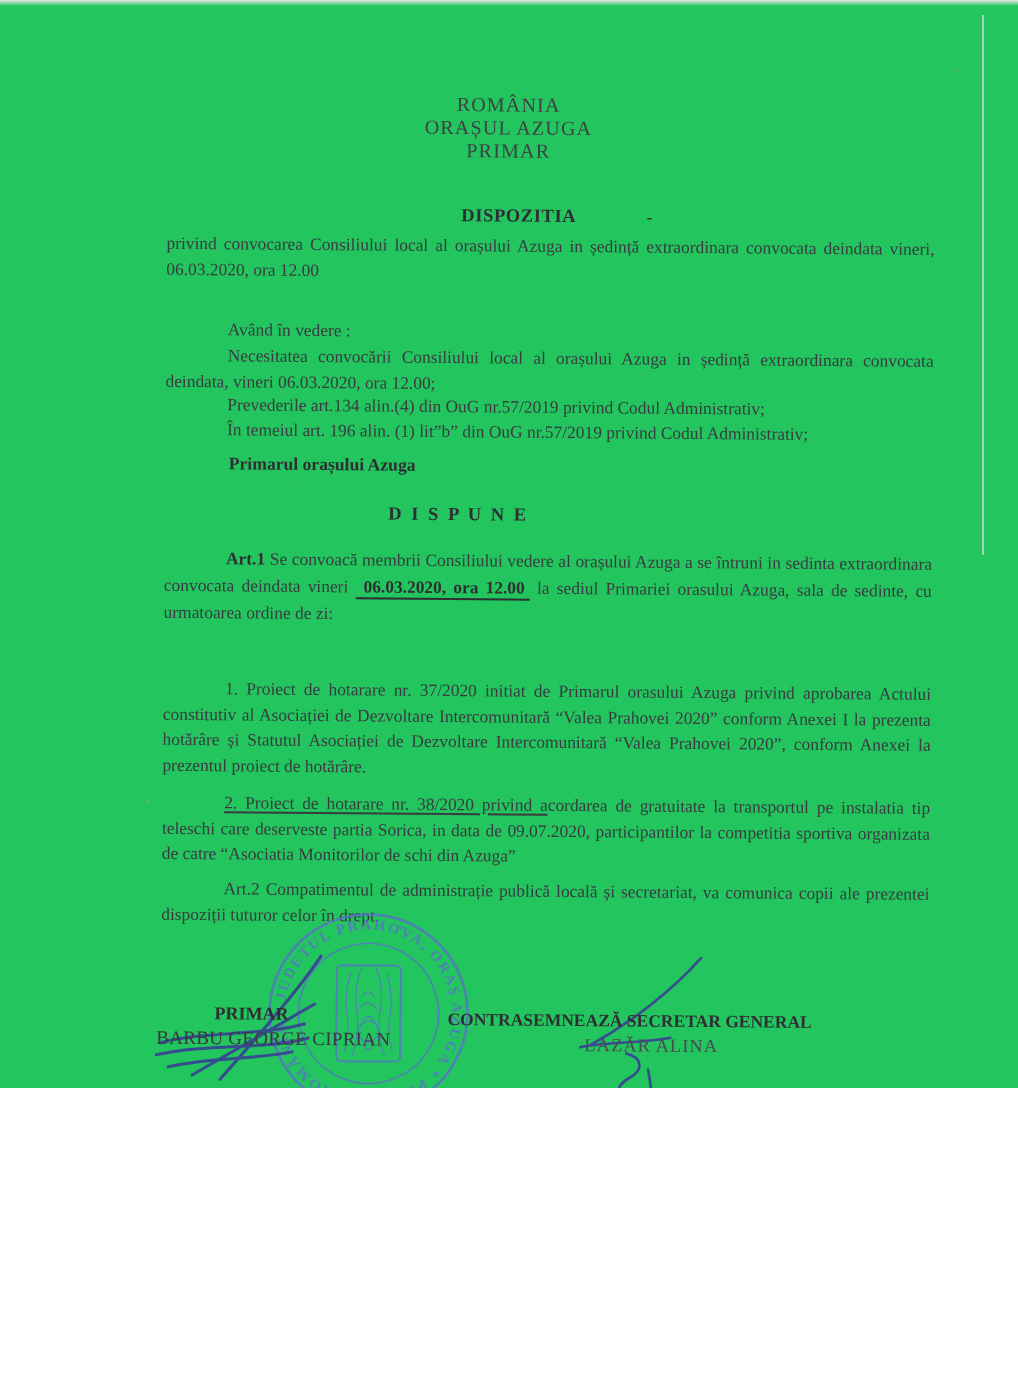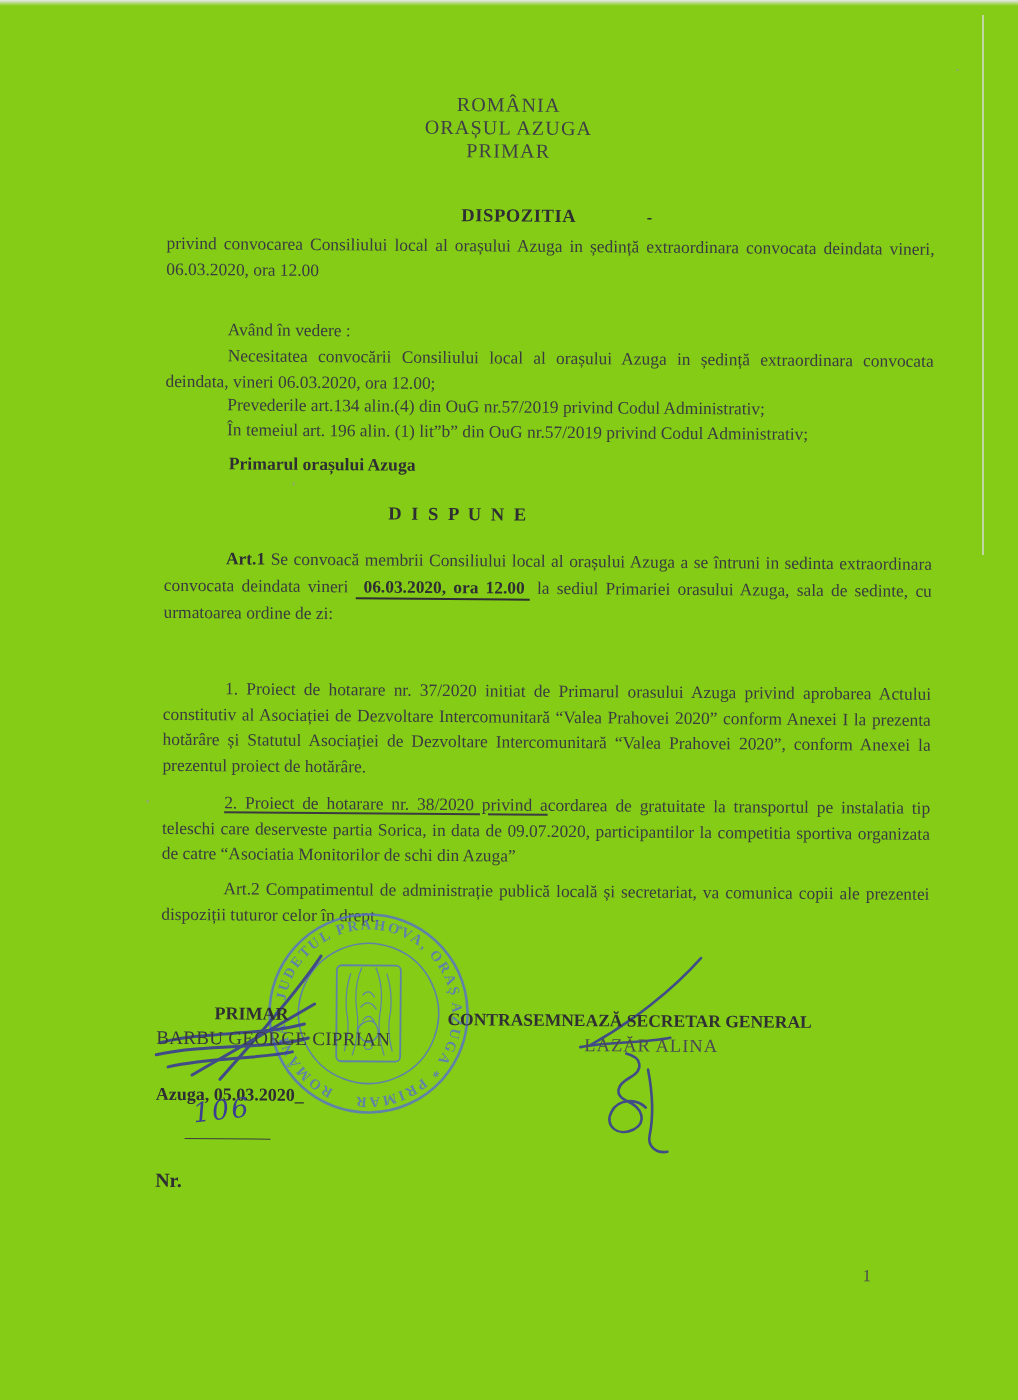--- a/index.html
+++ b/index.html
@@ -1,17 +1,17 @@
 <!DOCTYPE html>
 <html><head>
 <meta charset="utf-8">
 <style>
   html,body{margin:0;padding:0;background:#ffffff;}
   .page{
-    position:relative;width:1018px;height:1400px;background:#84cc16;overflow:hidden;
+    position:relative;width:1018px;height:1088px;background:#22c55e;overflow:hidden;
     font-family:"Liberation Serif","DejaVu Serif",serif;color:#38383d;
   }
   .page::before{content:"";position:absolute;left:0;top:0;width:100%;height:6px;
     background:linear-gradient(#e8e8ea,rgba(255,255,255,0));pointer-events:none;}
   .content{position:absolute;inset:0;transform:rotate(.45deg);transform-origin:60px 60px;}
   .abs{position:absolute;}
   .center{text-align:center;}
   .doc-header{top:90px;left:0;width:1018px;font-size:20px;line-height:23px;letter-spacing:1.2px;color:#3f3f45;}
   .doc-title{top:202px;left:0;width:1040px;font-weight:bold;font-size:18.5px;letter-spacing:.6px;color:#2e2e33;}
   .title-dash{top:204px;left:648px;font-weight:bold;color:#2e2e33;}
@@ -65,21 +65,21 @@
     <div class="para having indent abs">Având în vedere :</div>
     <div class="para clause1 indent abs">Necesitatea convocării Consiliului local al orașului Azuga in ședință extraordinara convocata deindata, vineri 06.03.2020, ora 12.00;</div>
     <div class="para clause2 indent abs">Prevederile art.134 alin.(4)   din OuG nr.57/2019 privind Codul Administrativ;</div>
     <div class="para clause3 indent abs">În temeiul art. 196 alin. (1) lit”b”  din OuG nr.57/2019 privind Codul Administrativ;</div>
     <div class="issuer bold abs">Primarul orașului Azuga</div>
 
     <div class="dispune abs center">D I S P U N E</div>
 
     <div class="para art1 indent abs">
       <span class="bold">Art.1</span>
-      <span>Se convoacă membrii Consiliului local al orașului Azuga a se întruni in sedinta extraordinara convocata deindata vineri</span>
+      <span>Se convoacă membrii Consiliului vedere al orașului Azuga a se întruni in sedinta extraordinara convocata deindata vineri</span>
       <span class="art1-date">06.03.2020, ora 12.00</span>
       <span>la sediul Primariei orasului Azuga, sala de sedinte, cu urmatoarea ordine de zi:</span>
     </div>
 
     <div class="para item1 indent abs">1. Proiect de hotarare nr. 37/2020 initiat de Primarul orasului Azuga privind aprobarea Actului constitutiv al Asociației de Dezvoltare Intercomunitară “Valea Prahovei 2020” conform Anexei I la prezenta hotărâre și Statutul Asociației de Dezvoltare Intercomunitară “Valea Prahovei 2020”,  conform Anexei   la prezentul proiect de hotărâre.</div>
     <div class="para item2 indent abs">
       <span class="item2-underline">2. Proiect de hotarare nr. 38/2020 privind a</span><span>cordarea de gratuitate la transportul pe instalatia tip teleschi care deserveste partia Sorica, in data de 09.07.2020, participantilor la competitia sportiva organizata de catre “Asociatia Monitorilor de schi din  Azuga”</span>
     </div>
 
     <div class="para art2 indent abs">Art.2 Compatimentul de administrație publică locală și secretariat,  va comunica copii ale prezentei dispoziții tuturor celor în drept.</div>

